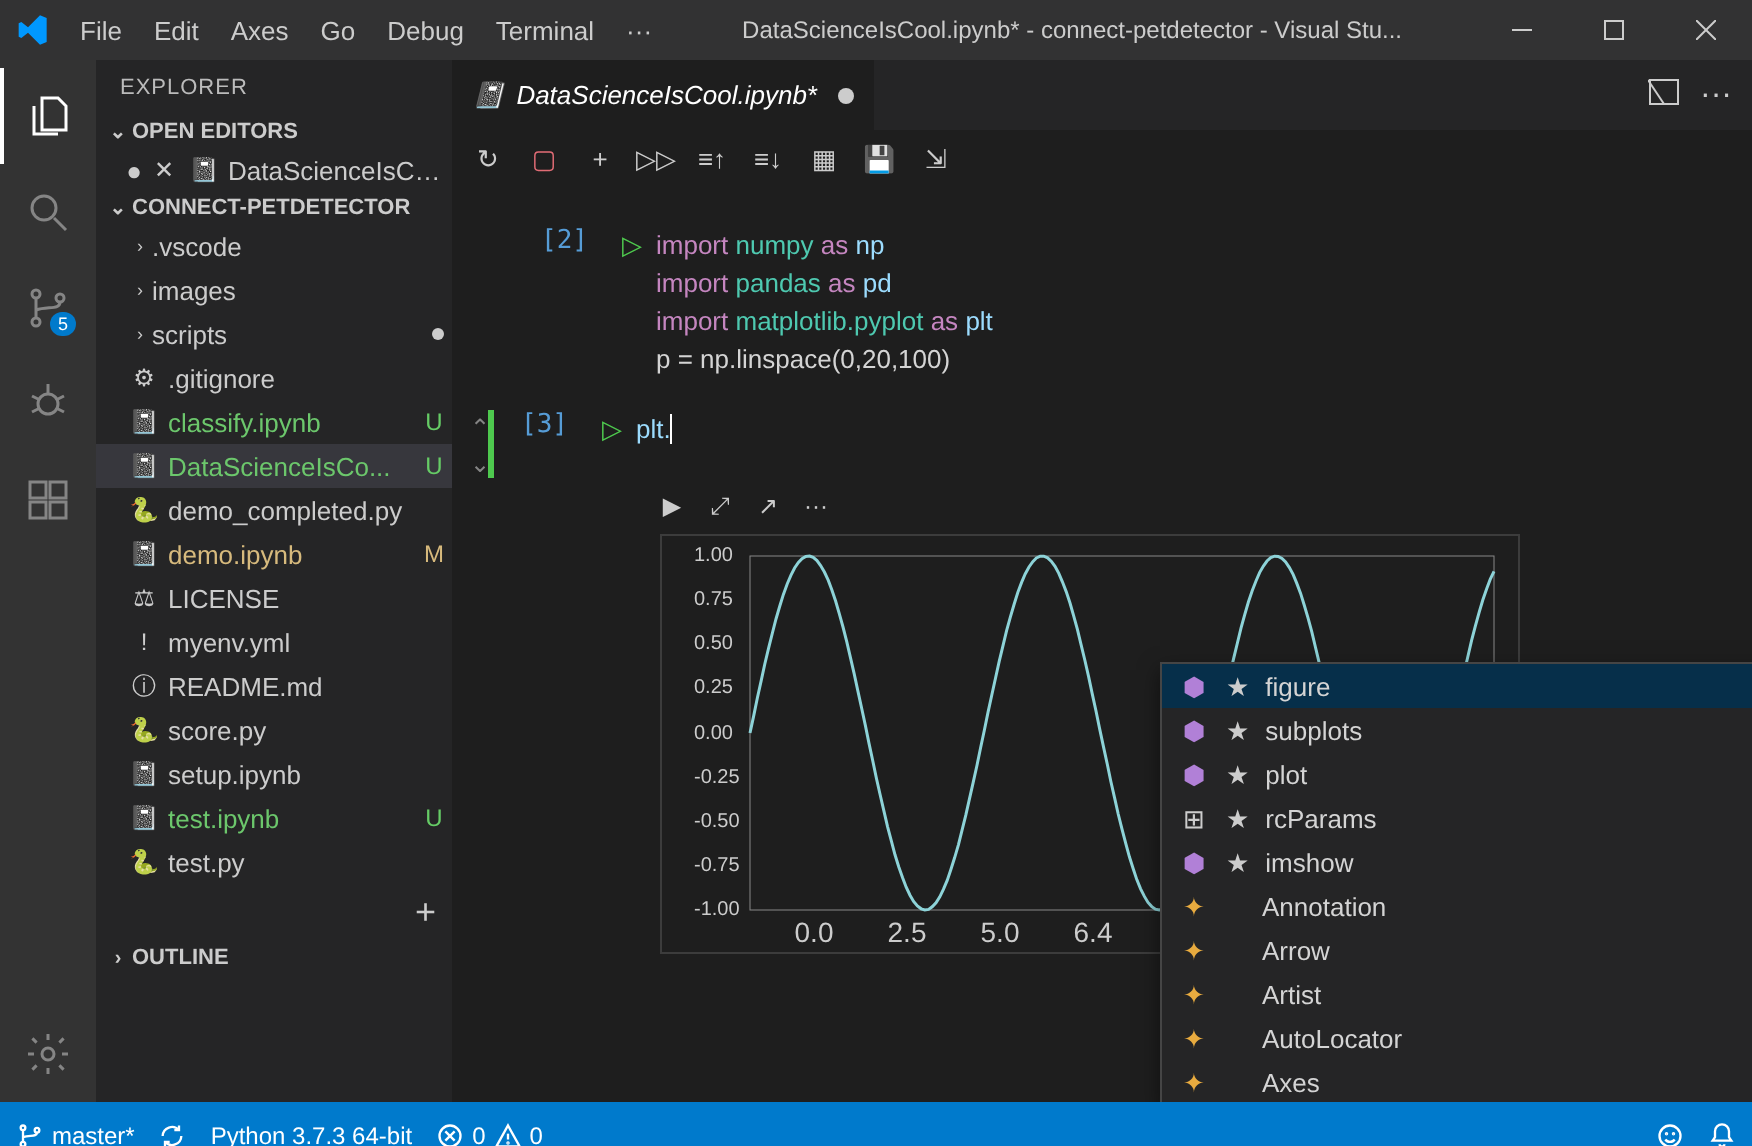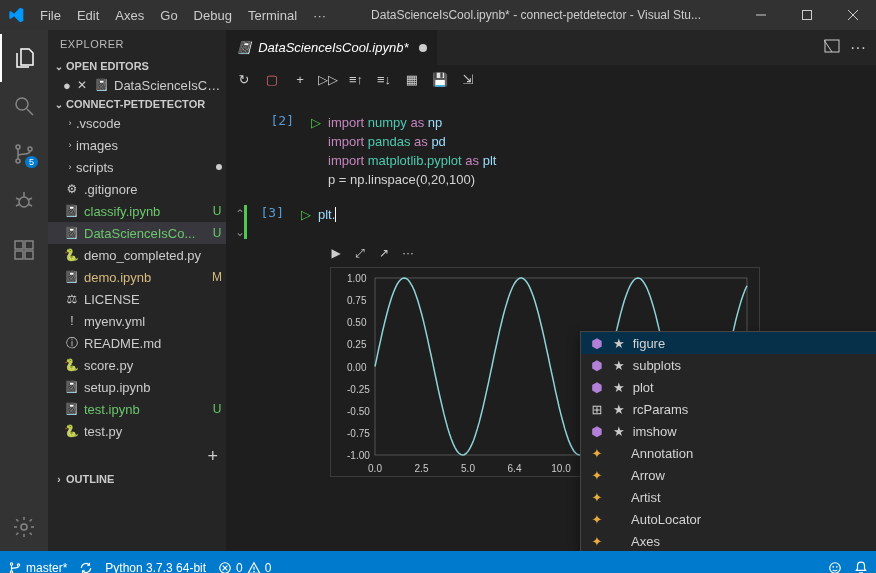--- a/index.html
+++ b/index.html
@@ -74,21 +74,21 @@
 .suggest-row .star { color: #cccccc; }
 .sicon-cube { color: #b180d7; }
 .sicon-gold { color: #e8ab3f; }
 .sicon-prop { color: #cccccc; }
 
 
 .out-toolbar { display: flex; gap: 8px; padding: 2px 0 6px 0; color: #cccccc; }
 .out-toolbar .obtn { width: 16px; height: 16px; display: inline-flex; align-items: center; justify-content: center; cursor: pointer; font-size: 12px; }
 .plot { width: 430px; height: 210px; background: #1e1e1e; border: 1px solid #3c3c3c; position: relative; margin-left: 2px; }
 .plot .ylab { position: absolute; left: 16px; font-size: 10px; color: #cccccc; transform: translateY(-50%); }
-.plot .xlab { position: absolute; bottom: 2px; font-size: 10px; color: #cccccc; transform: translateX(-50%); }
+.plot .xlab { position: absolute; bottom: 2px; font-size: 14px; color: #cccccc; transform: translateX(-50%); margin-left: 32px; }
 .plot svg { position: absolute; left: 40px; top: 6px; }
 
 
 .statusbar { height: 34px; background: #007acc; display: flex; align-items: center; color: #ffffff; font-size: 12px; padding: 0 8px; gap: 12px; }
 .statusbar .sb-item { display: flex; align-items: center; gap: 4px; cursor: pointer; }
 .statusbar .sb-spacer { flex: 1; }
 .icon-svg-lg { width: 24px; height: 24px; }
 
 
 .sidebar-footer { display: flex; align-items: center; justify-content: flex-end; padding: 4px 8px; }

